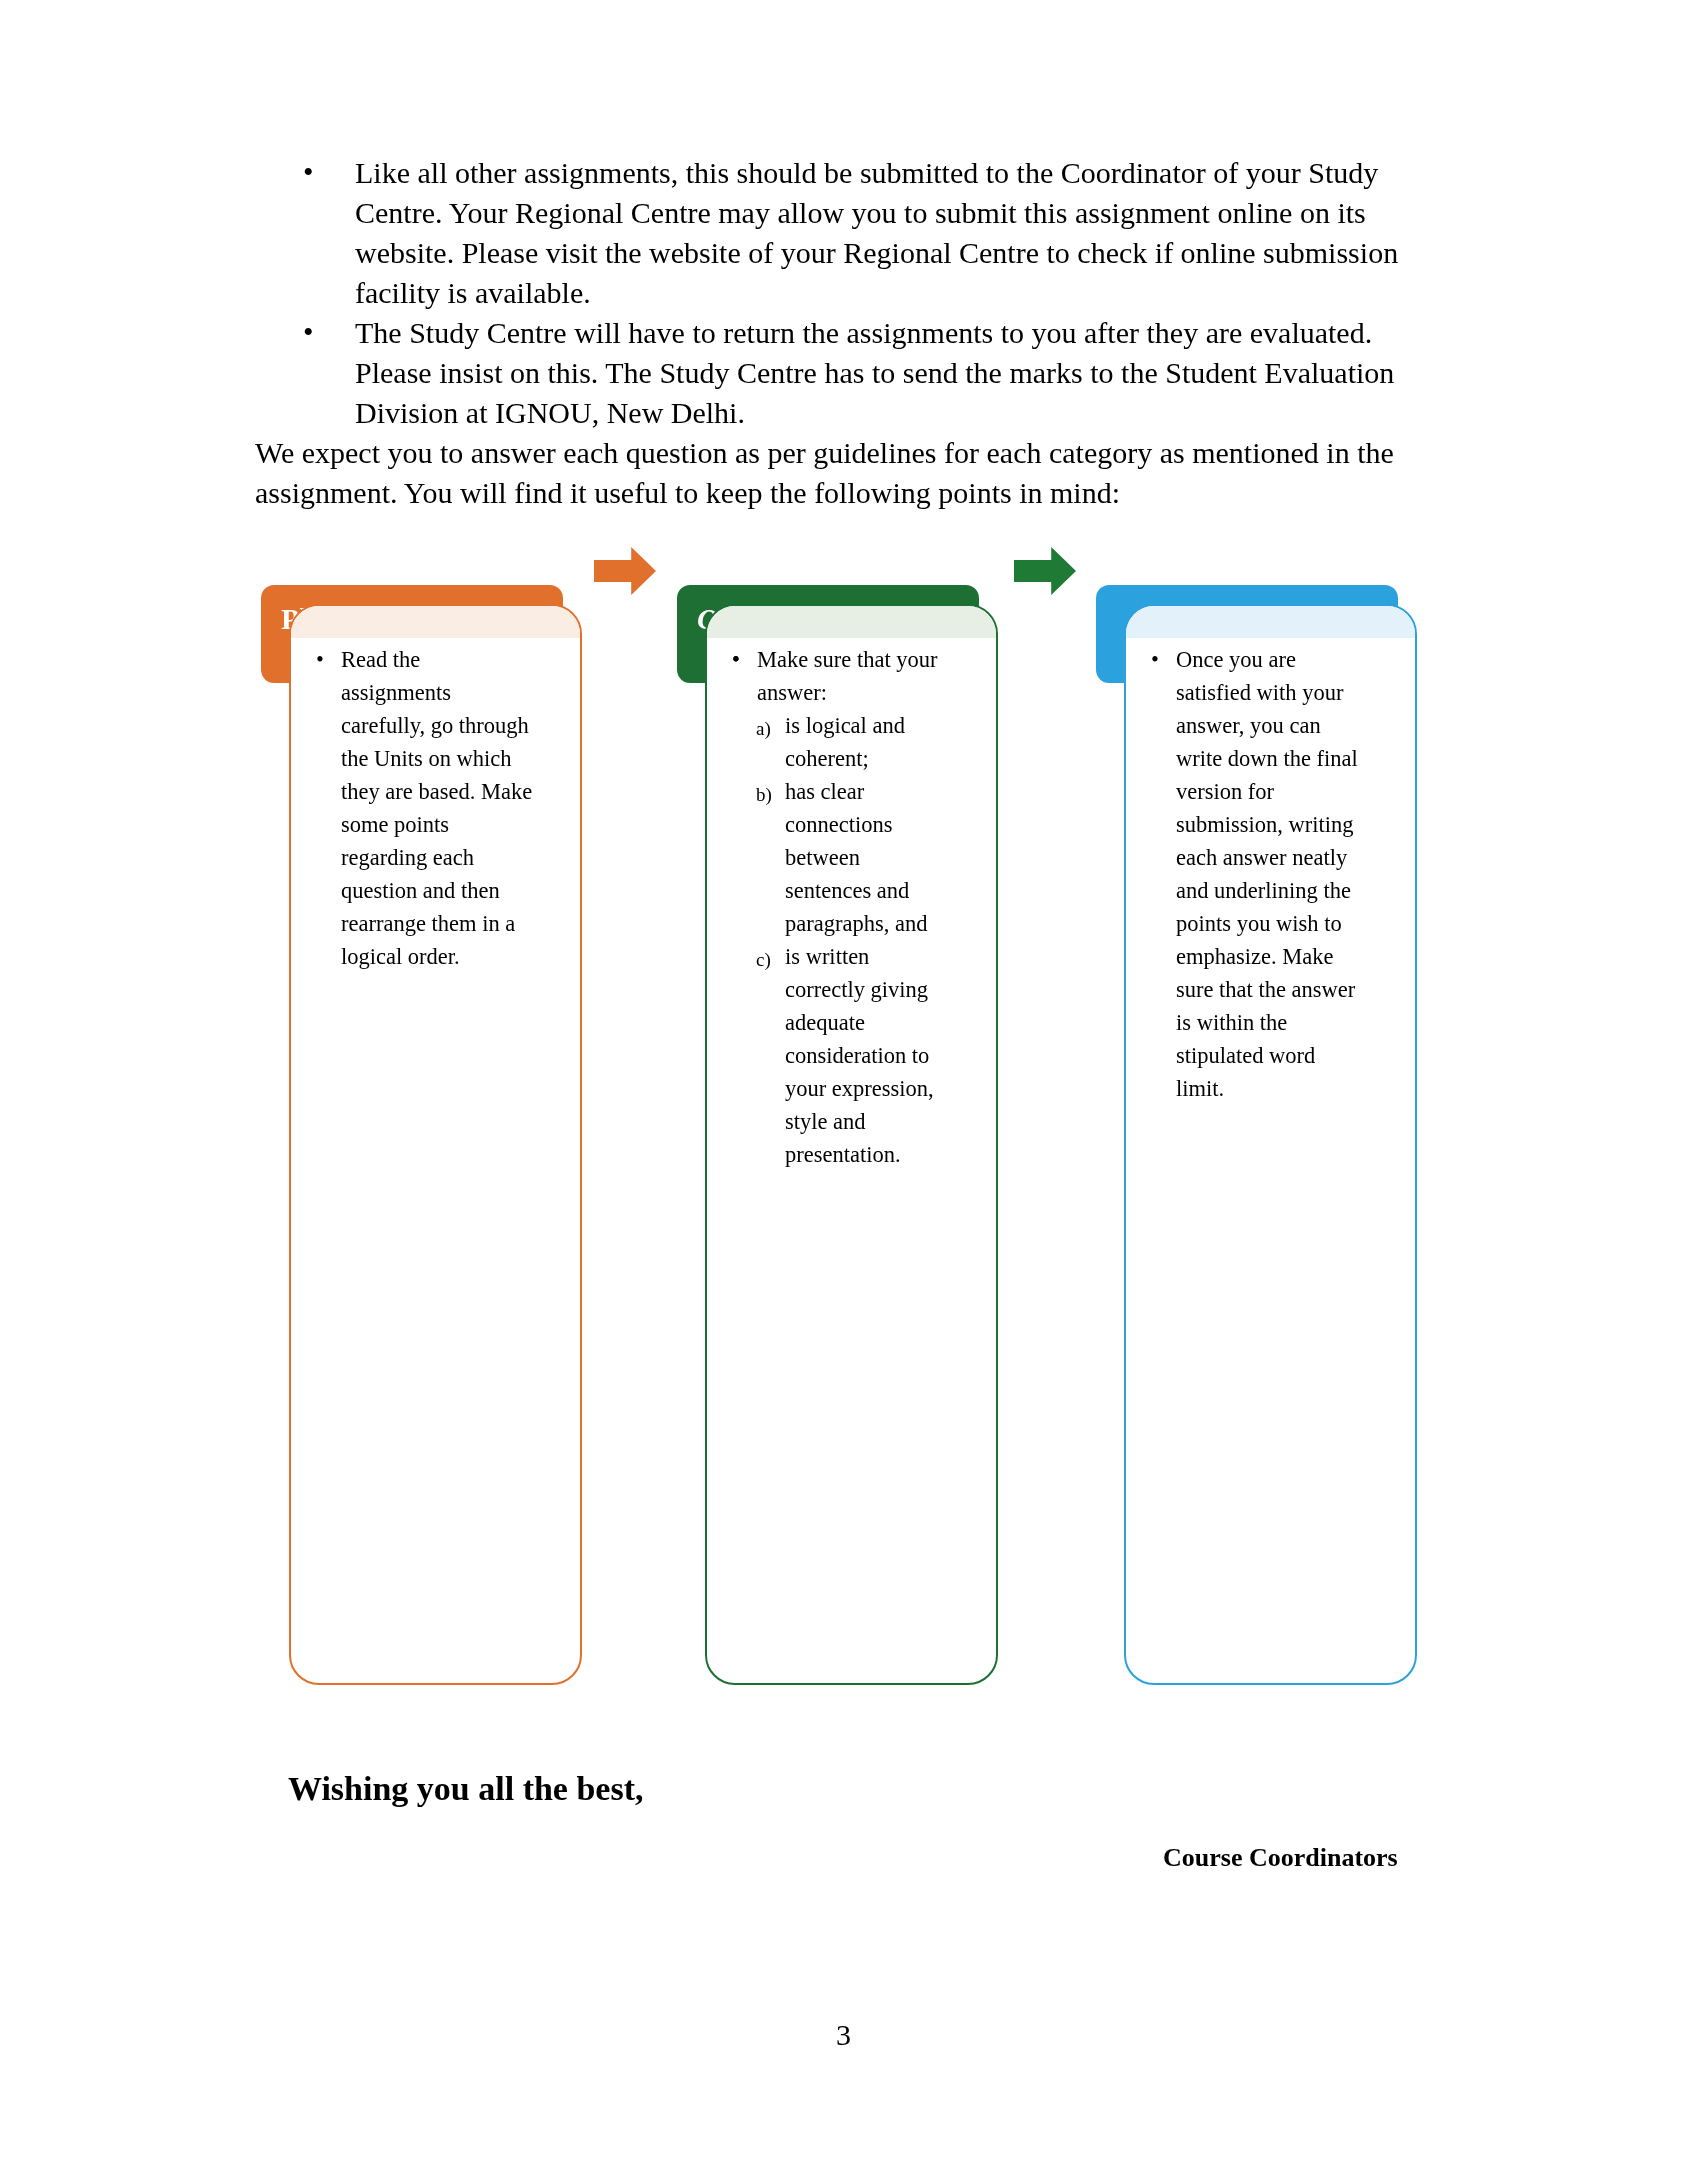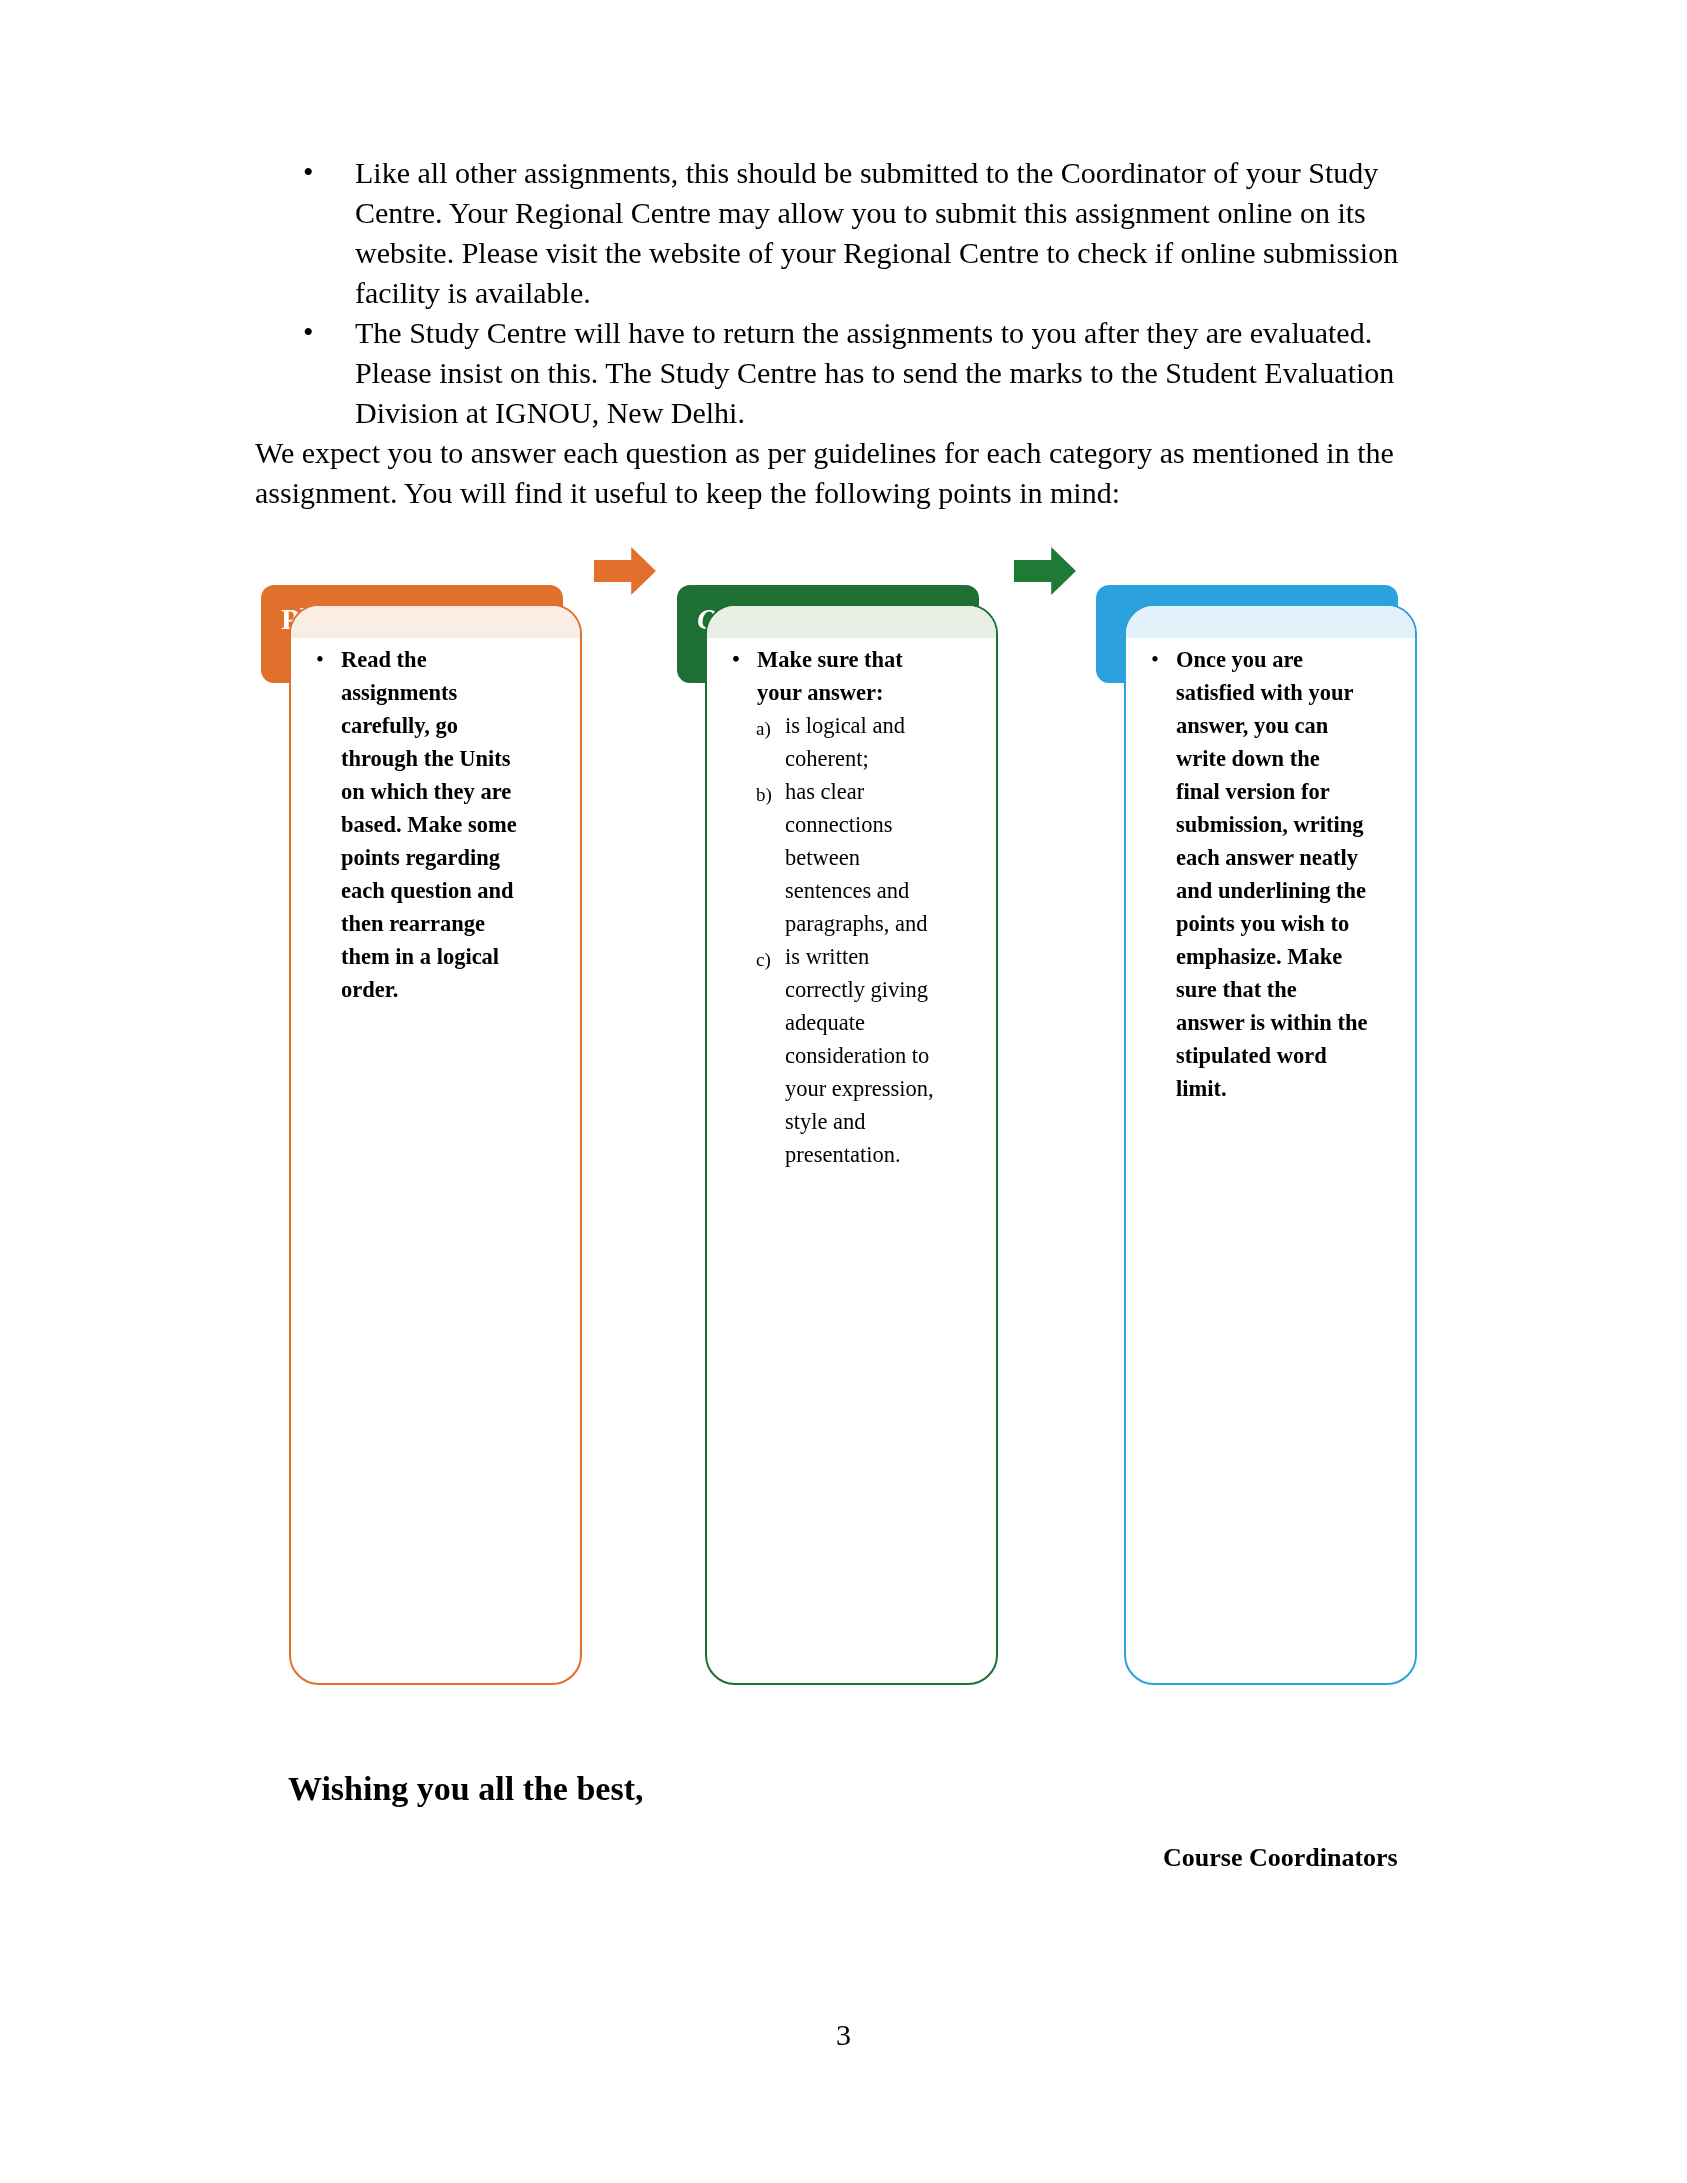--- a/index.html
+++ b/index.html
@@ -55,21 +55,21 @@
   .tintband {
     position:absolute; left:0; top:0; width:100%; height:32px;
     border-radius:28px 28px 0 0;
   }
   .boxcontent {
     position:absolute; left:0; top:37px; width:100%;
     font-size:22.5px; line-height:33px;
   }
   .bbullet { position:relative; padding-left:50px; }
   .bbullet .bm { position:absolute; left:25px; top:0; }
-  .bbullet p { max-width:192px;font-weight:bold; }
+  .bbullet p { max-width:192px; }
   .subitem { position:relative; padding-left:78px; }
   .subitem .slabel { position:absolute; left:49px; top:3.3px; font-size:19px; }
   .subitem p { max-width:153px; }
 
   
   .wish {
     position:absolute; left:288px; top:1768px;
     font-size:34px; font-weight:bold; line-height:41px;
   }
   .sig {

